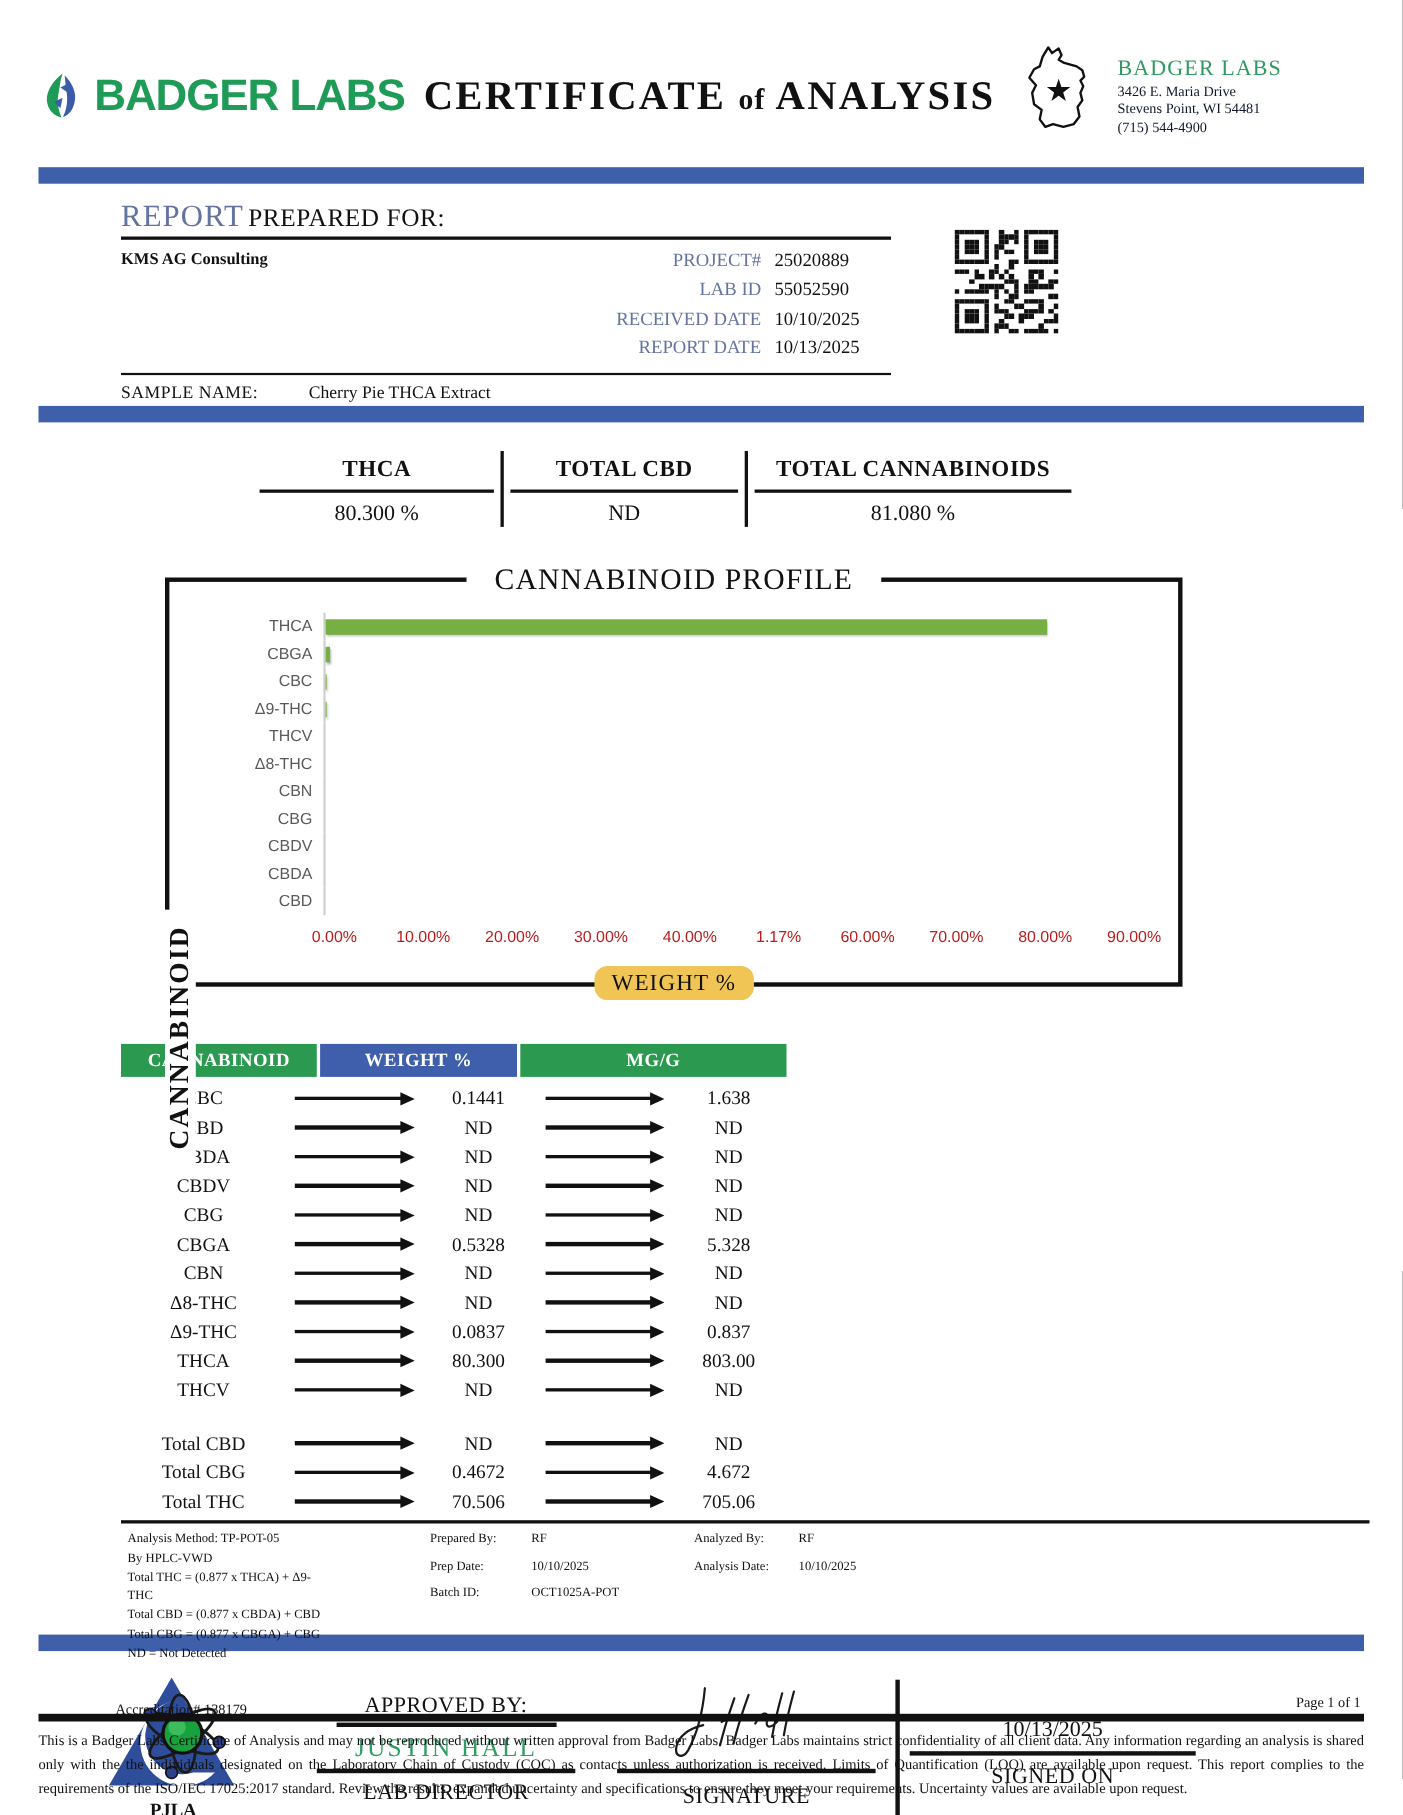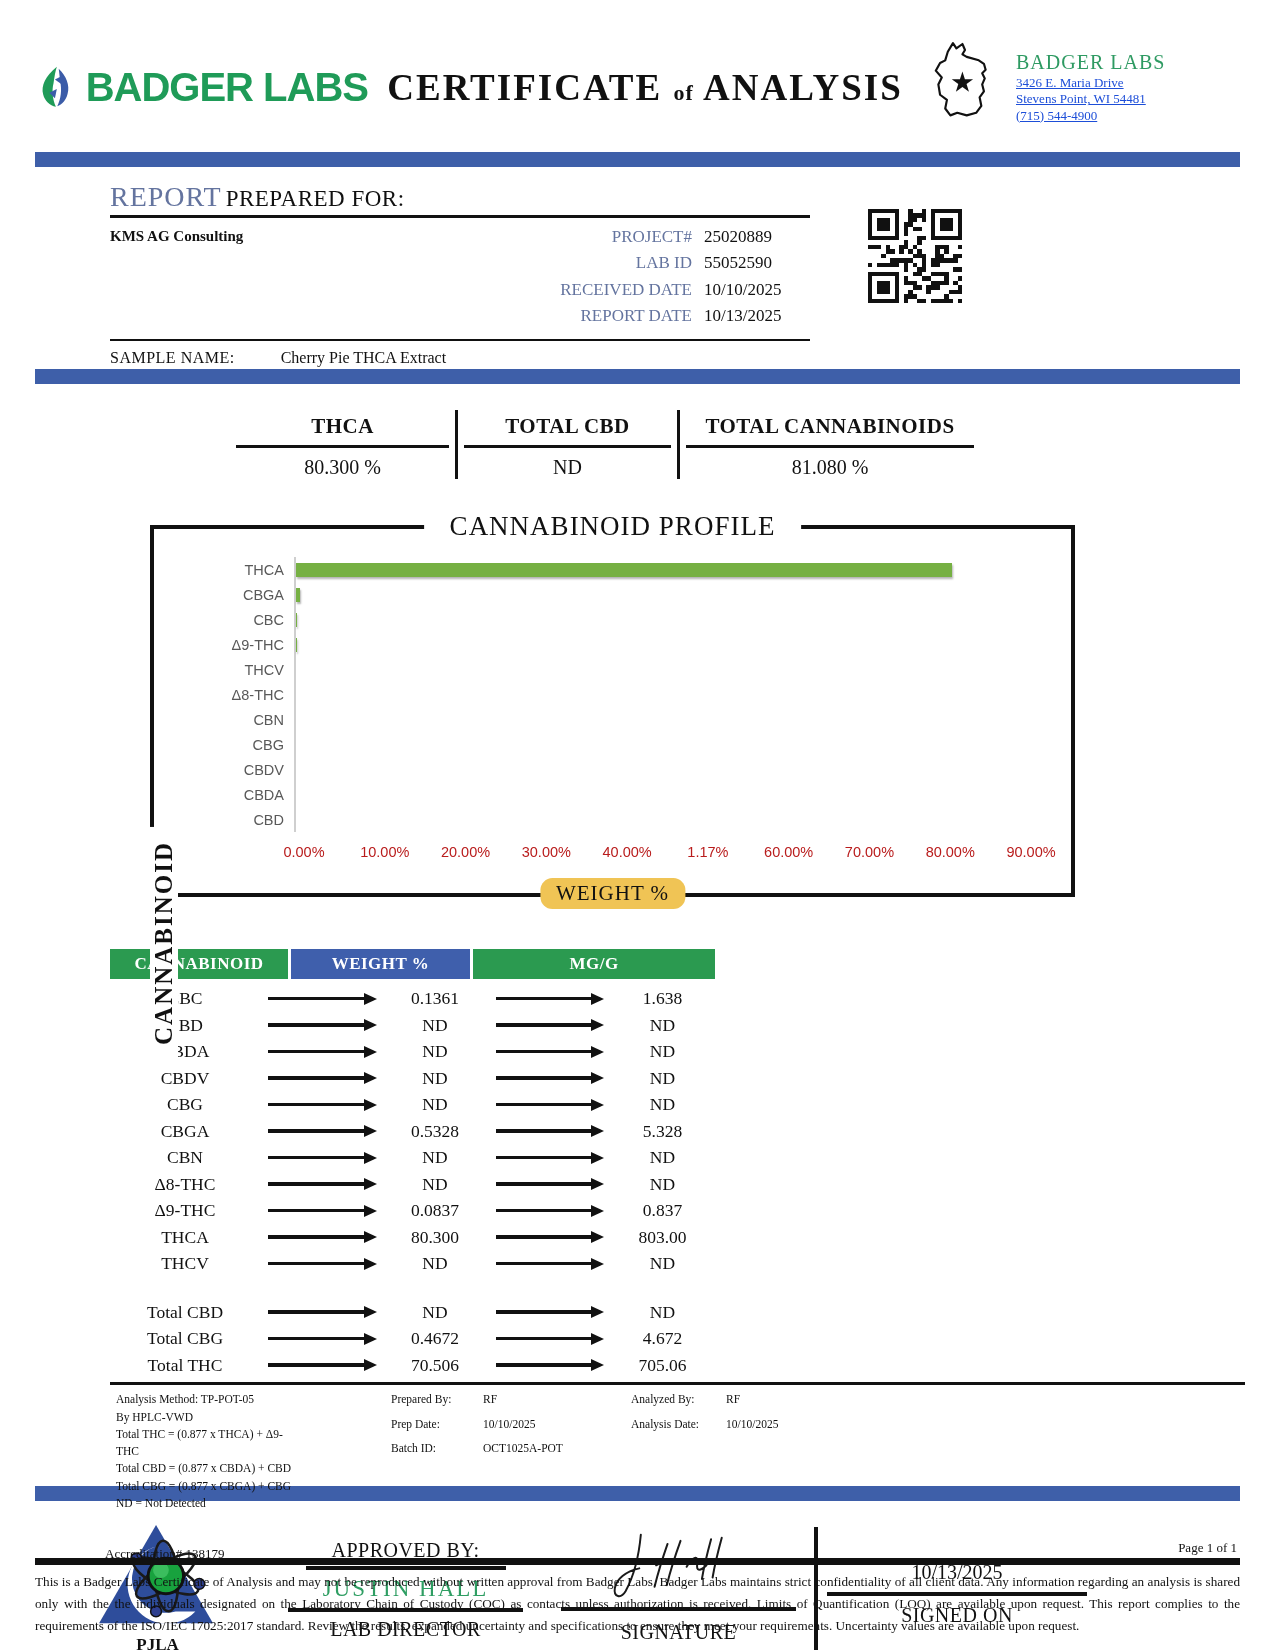--- a/index.html
+++ b/index.html
@@ -16,25 +16,25 @@
   .page{
     width:1275px;height:1650px;margin:0 auto;background:#fff;position:relative;
     font-family:"Liberation Serif", serif;color:#111;overflow:hidden;
   }
   
   .hdr{display:flex;align-items:center;padding:30px 38px 8px 38px;height:152px;}
   .brand{display:flex;align-items:center;gap:10px;width:330px;}
   .brand-text{font-family:"Liberation Sans",sans-serif;font-weight:bold;font-size:40px;
     color:var(--brand-green);letter-spacing:-1px;white-space:nowrap;}
   .doc-title{flex:1;text-align:center;font-weight:bold;font-size:37px;letter-spacing:2px;white-space:nowrap;}
-  .doc-title .of{font-size:22px;letter-spacing:1px;}
+  .doc-title .of{font-size:27px;letter-spacing:1px;}
   .lab-card{display:flex;align-items:center;gap:8px;width:315px;}
   .lab-text{line-height:1.25;}
   .lab-name{color:#2e9a62;font-size:20px;letter-spacing:1px;}
-  .lab-line{font-size:13px;color:#1d4ed8;text-decoration:underline;}
+  .lab-line{font-size:13px;color:#0f172a;}
   
   .bar{margin:0 35px;height:15px;background:var(--accent-blue);}
   .black-bar{height:7px;background:#111;}
   
   .report-sec{position:relative;margin:14px 0 0 110px;width:700px;}
   .rp-head{border-bottom:3px solid #111;padding-bottom:2px;}
   .rp-word{font-size:28px;color:var(--label-blue);letter-spacing:1px;}
   .rp-rest{font-size:23px;color:#111;letter-spacing:0.5px;}
   .rp-body{display:flex;border-bottom:2px solid #111;padding:6px 6px 10px 0;min-height:108px;}
   .client{flex:1;font-weight:bold;font-size:15px;padding-top:4px;}
@@ -741,21 +741,21 @@
   <div class="results">
     <div class="res-head">
       <div class="hc hc1">CANNABINOID</div>
       <div class="hc hc2">WEIGHT %</div>
       <div class="hc hc3">MG/G</div>
     </div>
     <div id="table-rows">
         <div class="t-row">
     <span class="t-name">CBC</span>
     <span class="arrow"></span>
-    <span class="t-weight">0.1361</span>
+    <span class="t-weight">0.1441</span>
     <span class="arrow"></span>
     <span class="t-mgg">1.638</span>
   </div>
         <div class="t-row">
     <span class="t-name">CBD</span>
     <span class="arrow"></span>
     <span class="t-weight">ND</span>
     <span class="arrow"></span>
     <span class="t-mgg">ND</span>
   </div>

